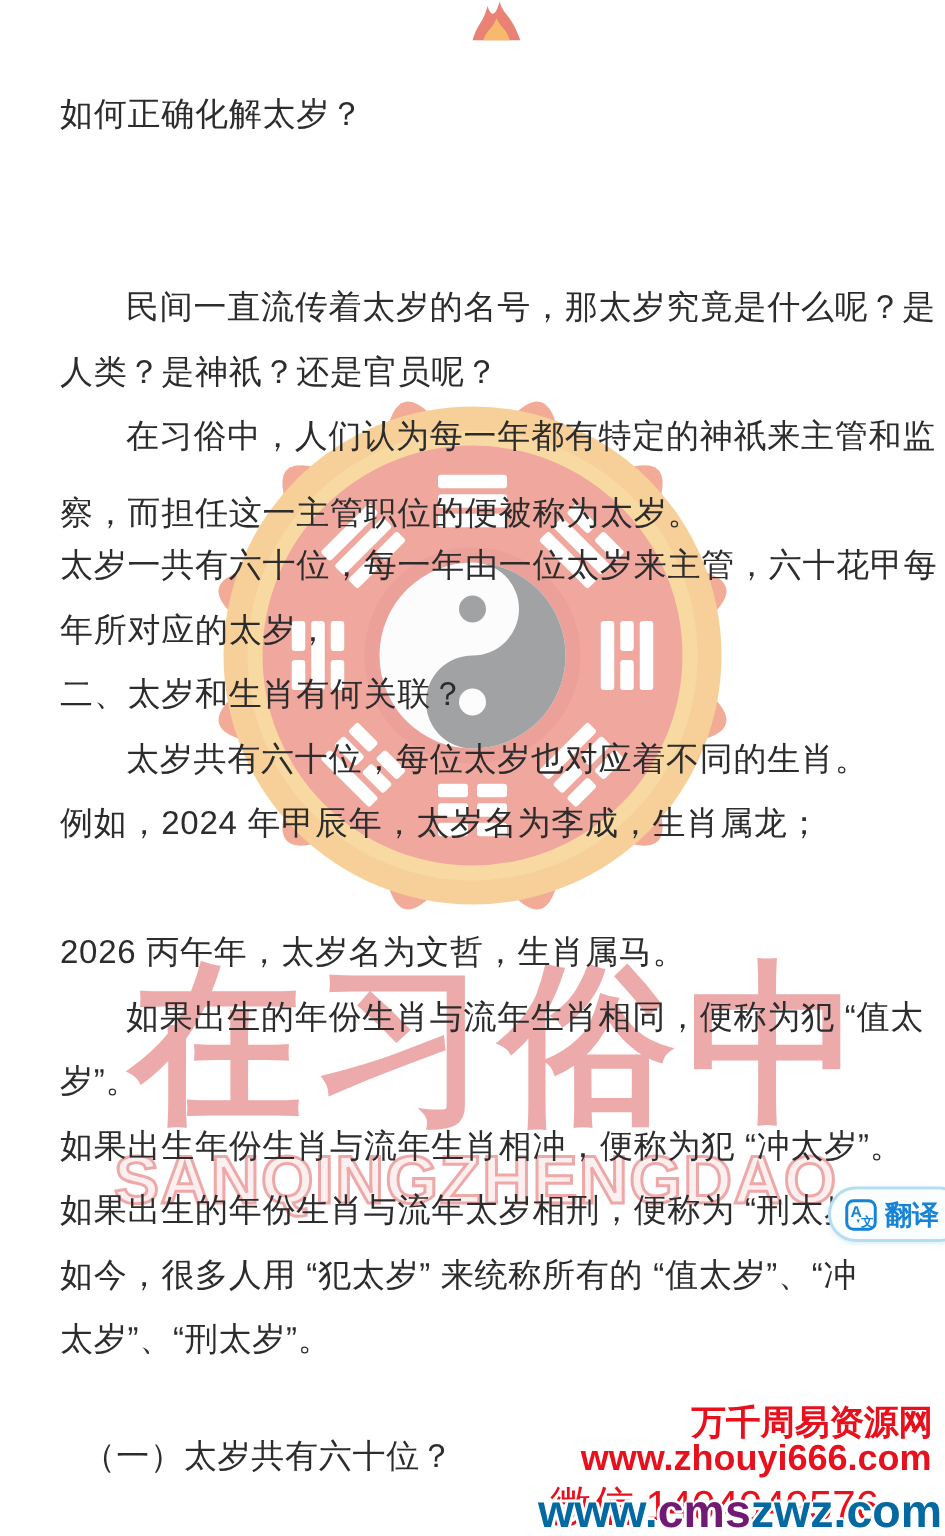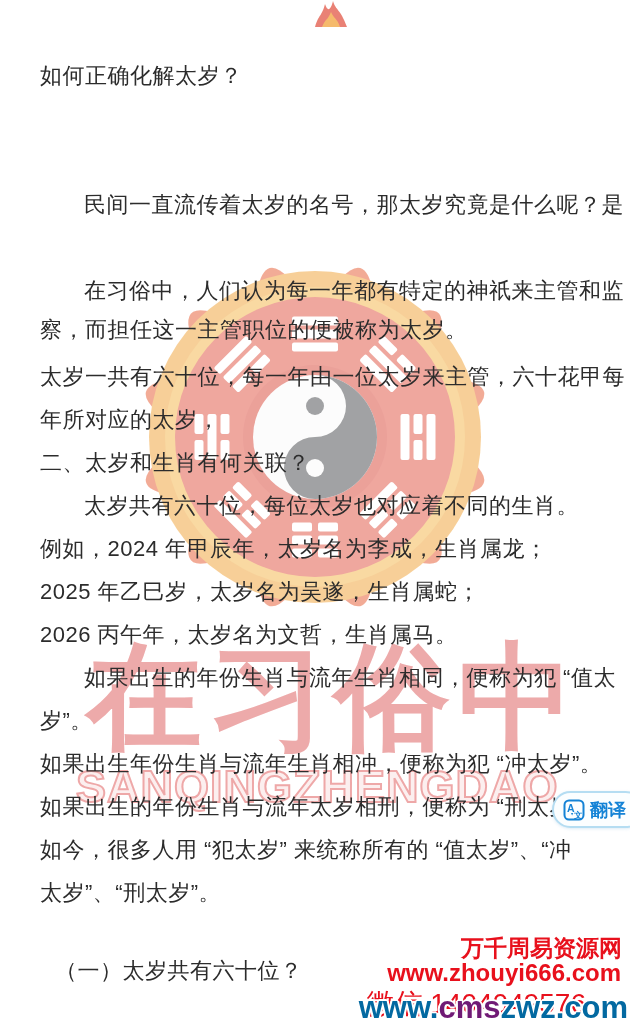--- a/index.html
+++ b/index.html
@@ -151,28 +151,28 @@
     </g>
   </svg>
 
   <div id="brand-cn">在习俗中</div>
   <div id="brand-en">SANQINGZHENGDAO</div>
 </div>
 
 <div id="text-layer">
     <div class="tline" style="left: 40px; top: 62px; text-align: right;">如何正确化解太岁？</div>
     <div class="tline" style="left: 84px; top: 191px;">民间一直流传着太岁的名号，那太岁究竟是什么呢？是</div>
+    <div class="tline" style="left: 40px; top: 234px;">人类？是神祇？还是官员呢？</div>
     <div class="tline" style="left: 84px; top: 277px;">在习俗中，人们认为每一年都有特定的神祇来主管和监</div>
-    <div class="tline" style="left: 40px; top: 316px; text-align: center;">察，而担任这一主管职位的便被称为太岁。</div>
+    <div class="tline" style="left: 40px; top: 328px; text-align: center;">察，而担任这一主管职位的便被称为太岁。</div>
     <div class="tline" style="left: 40px; top: 363px;">太岁一共有六十位，每一年由一位太岁来主管，六十花甲每</div>
     <div class="tline" style="left: 40px; top: 406px;">年所对应的太岁，</div>
     <div class="tline" style="left: 40px; top: 449px;">二、太岁和生肖有何关联？</div>
     <div class="tline" style="left: 84px; top: 492px;">太岁共有六十位，每位太岁也对应着不同的生肖。</div>
     <div class="tline" style="left: 40px; top: 535px;">例如，2024 年甲辰年，太岁名为李成，生肖属龙；</div>
-    <div class="tline" style="left: 40px; top: 578px;">2025 年乙巳岁，太岁名为吴遂，生肖属蛇；</div>
     <div class="tline" style="left: 40px; top: 621px;">2026 丙午年，太岁名为文哲，生肖属马。</div>
     <div class="tline" style="left: 84px; top: 664px;">如果出生的年份生肖与流年生肖相同，便称为犯 “值太</div>
     <div class="tline" style="left: 40px; top: 707px;">岁”。</div>
     <div class="tline" style="left: 40px; top: 750px;">如果出生年份生肖与流年生肖相冲，便称为犯 “冲太岁”。</div>
     <div class="tline" style="left: 40px; top: 793px;">如果出生的年份生肖与流年太岁相刑，便称为 “刑太岁”。</div>
     <div class="tline" style="left: 40px; top: 836px; text-align: center;">如今，很多人用 “犯太岁” 来统称所有的 “值太岁”、“冲</div>
     <div class="tline" style="left: 40px; top: 879px;">太岁”、“刑太岁”。</div>
     <div class="tline" style="left: 55px; top: 957px;">（一）太岁共有六十位？</div>
   </div>
 

